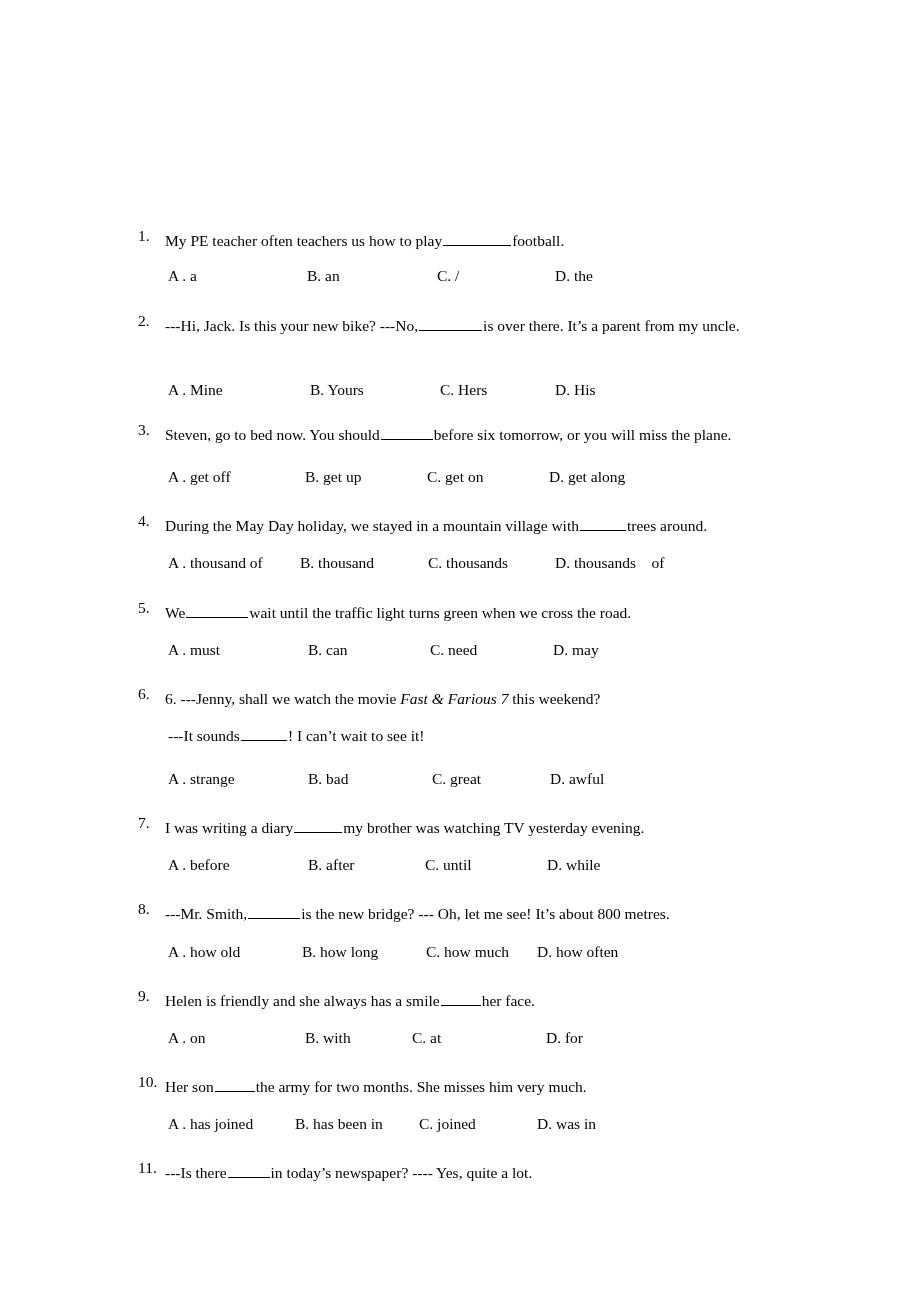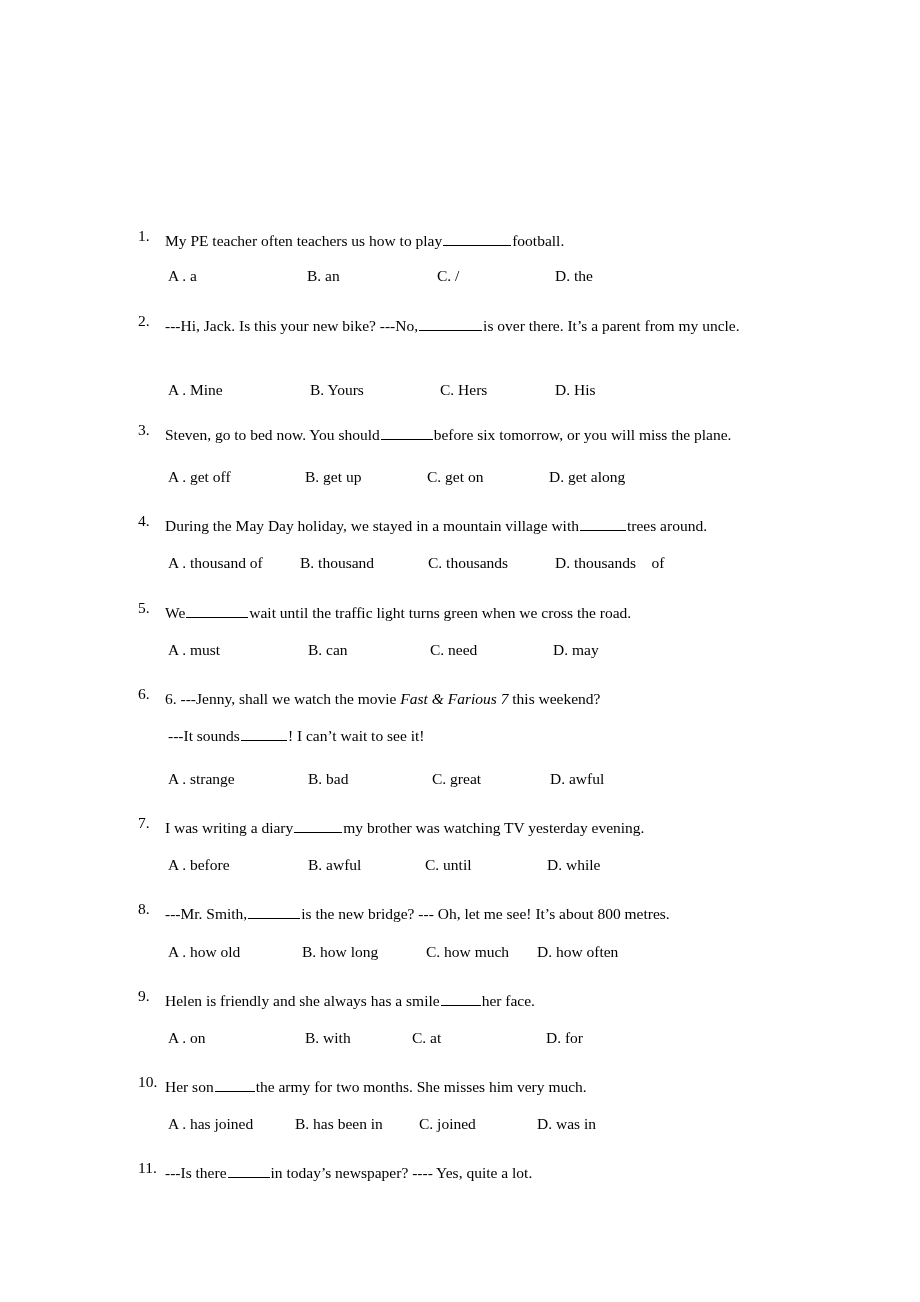--- a/index.html
+++ b/index.html
@@ -152,21 +152,21 @@
       <div class="opts" style="top: 768px;">
         <div class="opt" style="left: 168px;">A . strange</div>
         <div class="opt" style="left: 308px;">B. bad</div>
         <div class="opt" style="left: 432px;">C. great</div>
         <div class="opt" style="left: 550px;">D. awful</div>
       </div>
       <div class="q-num" style="top: 812px;">7.</div>
       <div class="q-stem nojust" style="top: 812px;"><span>I was writing a diary</span><span class="blank" style="width: 48px;"></span><span>my brother was watching TV yesterday evening.</span></div>
       <div class="opts" style="top: 854px;">
         <div class="opt" style="left: 168px;">A . before</div>
-        <div class="opt" style="left: 308px;">B. awful</div>
+        <div class="opt" style="left: 308px;">B. after</div>
         <div class="opt" style="left: 425px;">C. until</div>
         <div class="opt" style="left: 547px;">D. while</div>
       </div>
       <div class="q-num" style="top: 898px;">8.</div>
       <div class="q-stem nojust" style="top: 898px;"><span>---Mr. Smith,</span><span class="blank" style="width: 52px;"></span><span>is the new bridge?    --- Oh, let me see! It’s about 800 metres.</span></div>
       <div class="opts" style="top: 941px; padding-left: 48px;">
         <div class="opt" style="left: 168px;">A . how old</div>
         <div class="opt" style="left: 302px;">B. how long</div>
         <div class="opt" style="left: 426px;">C. how much</div>
         <div class="opt" style="left: 537px;">D. how often</div>

